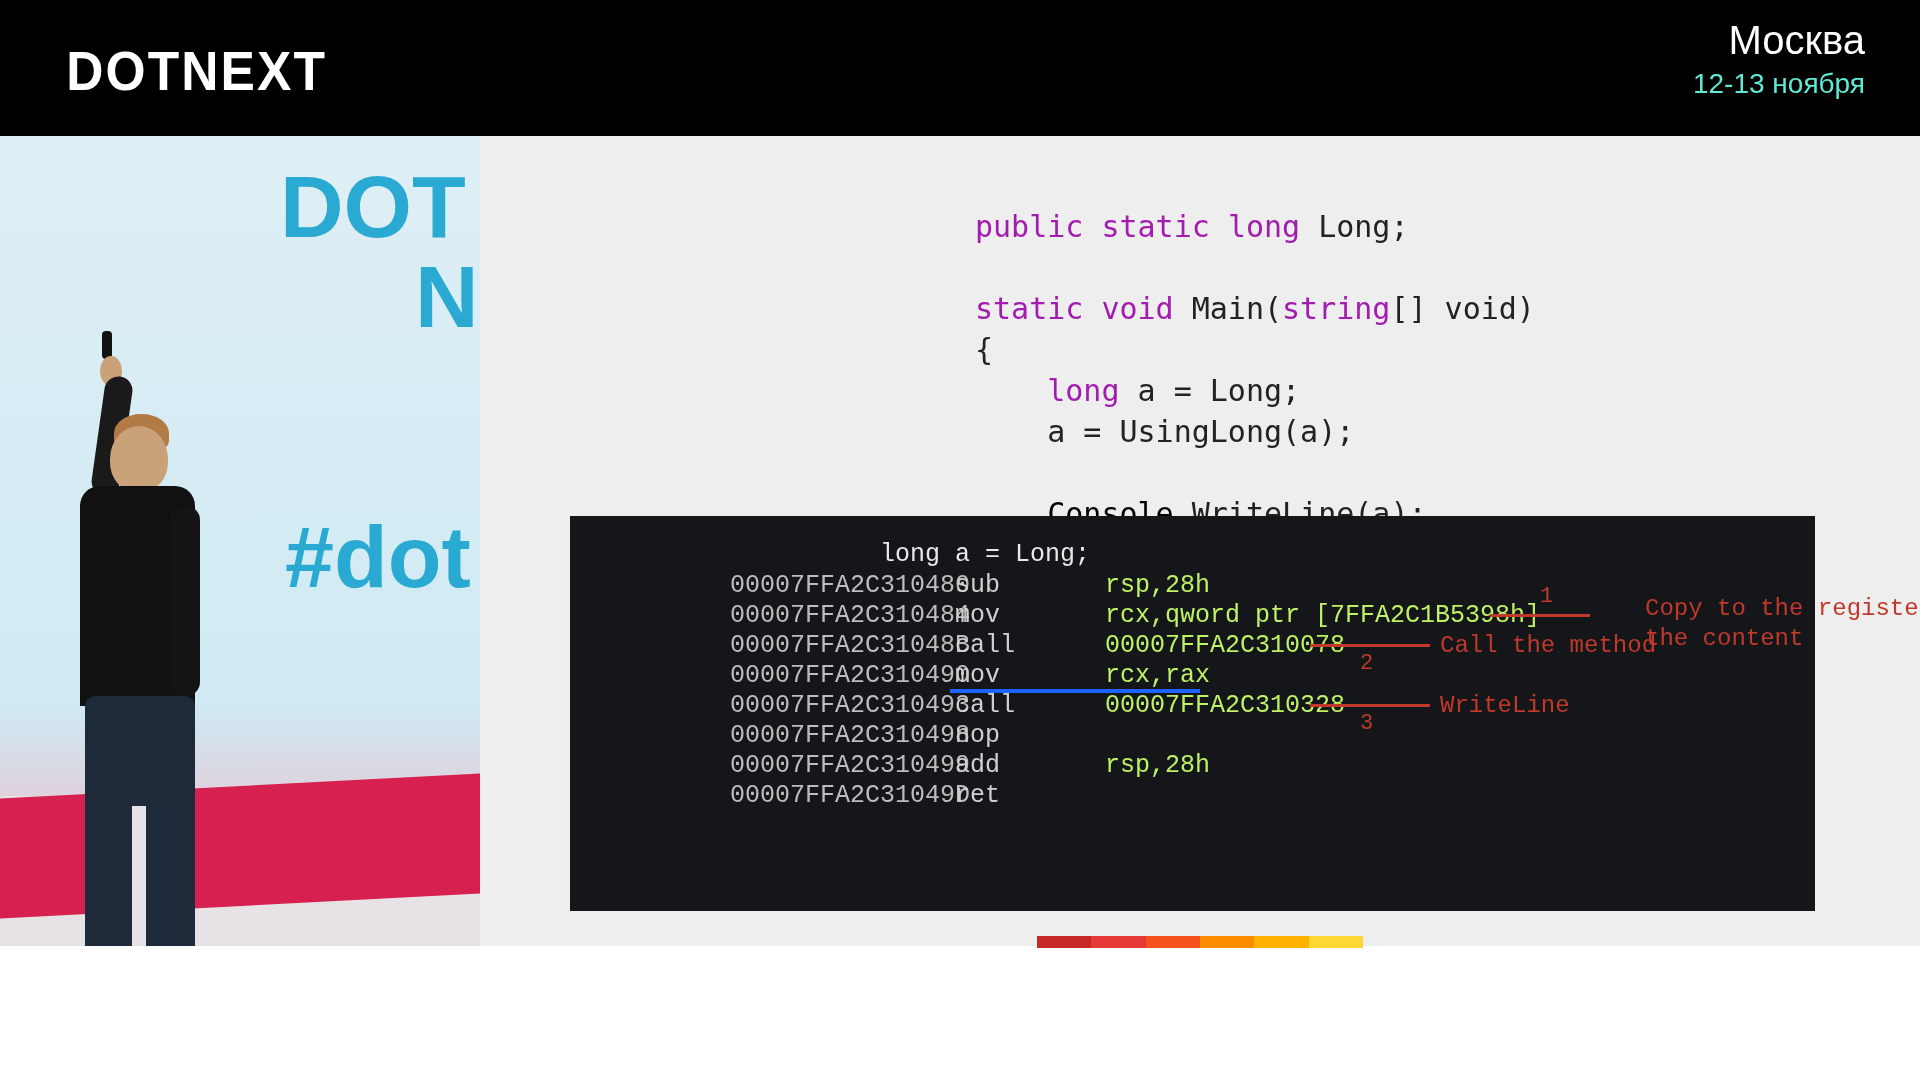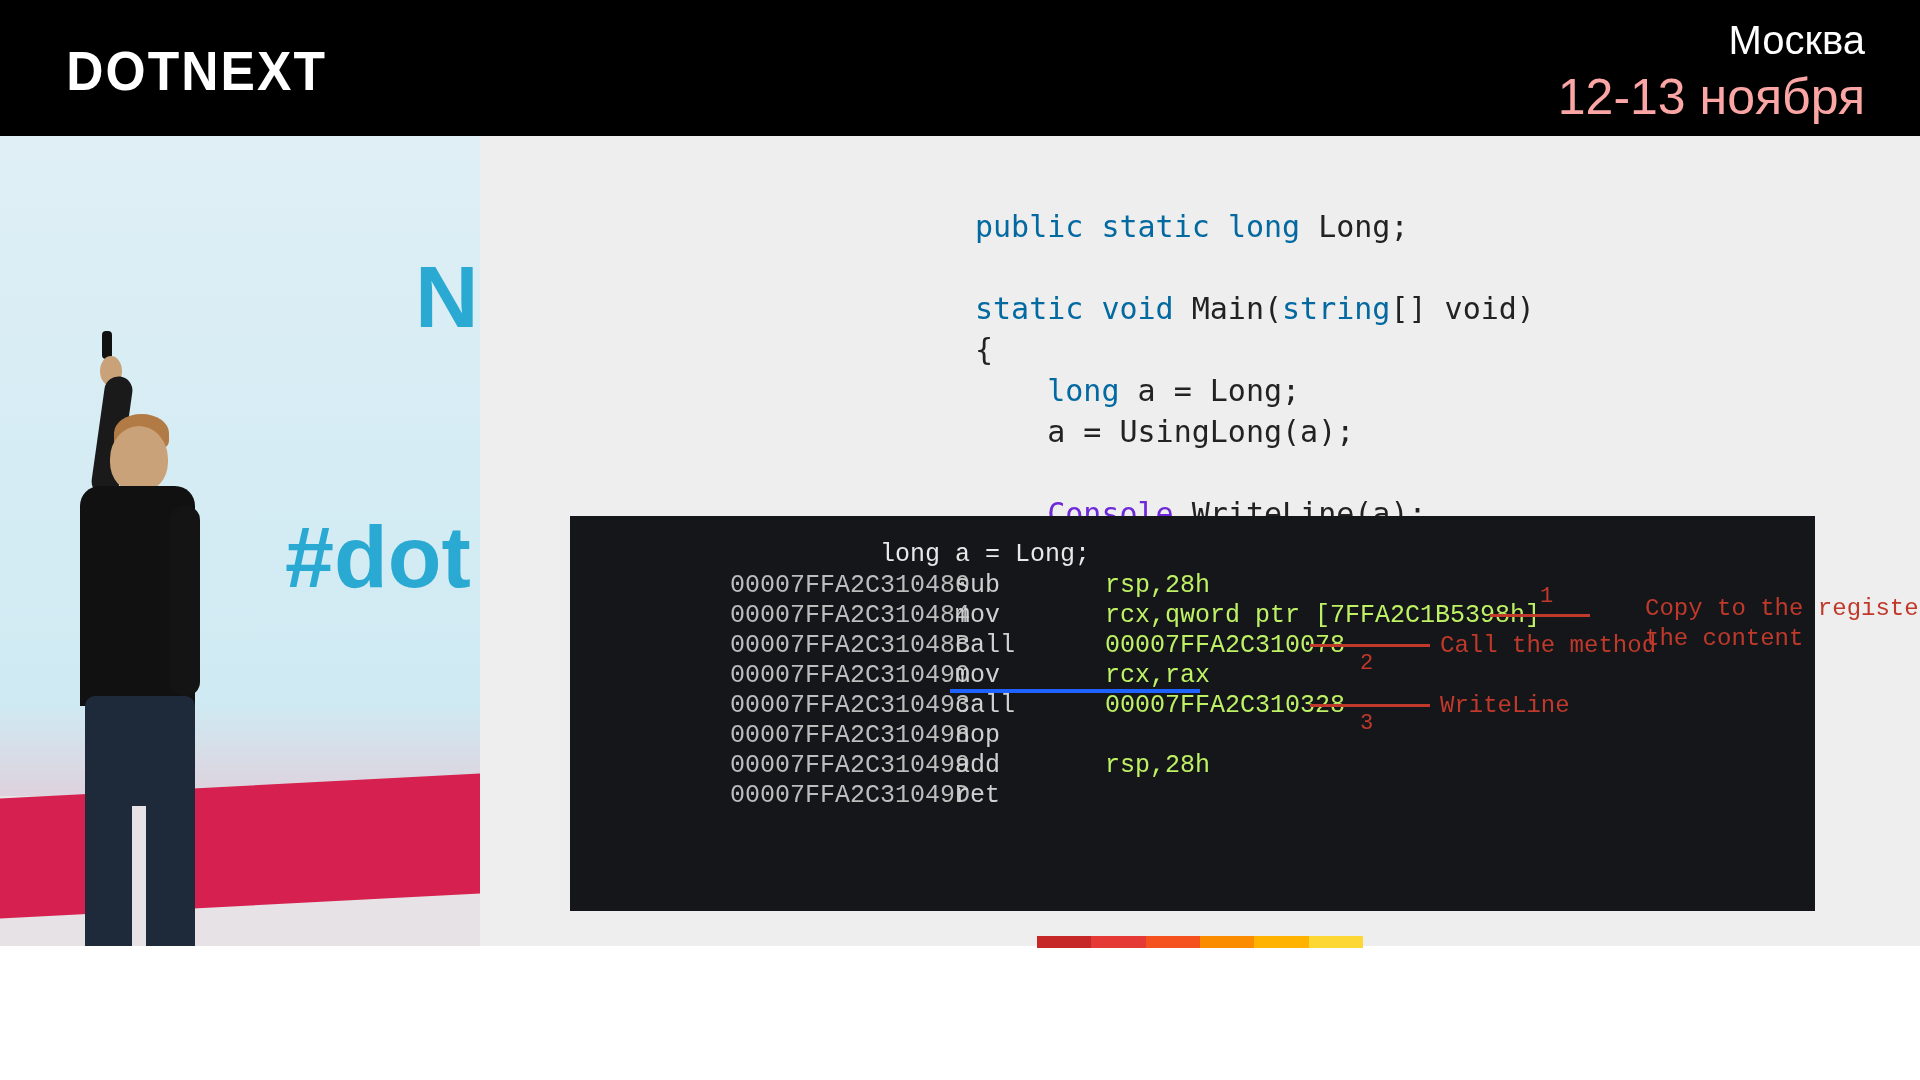--- a/index.html
+++ b/index.html
@@ -1,21 +1,21 @@
 <!DOCTYPE html>
 <html><head>
 <meta charset="utf-8">
 <style>
   html,body{margin:0;padding:0;width:1920px;height:1080px;background:#fff;font-family:sans-serif;overflow:hidden}
   .frame{width:1620px;height:1080px;position:relative}
   
   .topbar{position:absolute;left:0;top:0;width:1920px;height:136px;background:#000;color:#fff}
   .brand{position:absolute;left:55px;top:38px;font-size:56px;font-weight:700;letter-spacing:0.04em;font-family:"Arial Narrow",Arial,sans-serif;transform:scaleX(0.92)}
   .city{position:absolute;right:55px;top:18px;font-size:40px;font-weight:400;color:#fff}
-  .dates{position:absolute;right:55px;top:68px;font-size:50px;color:#fca5a5}
+  .dates{position:absolute;right:55px;top:68px;font-size:28px;color:#5eead4}
   
   .camera{position:absolute;left:0;top:136px;width:480px;height:810px;overflow:hidden;background:linear-gradient(#dfeff5 0%,#cfeaf3 70%,#e9c0cd 90%)}
   .stagewall{position:absolute;left:0;top:0;width:100%;height:75%}
   .bgDOT{position:absolute;left:280px;top:20px;font-size:88px;font-weight:700;color:#2aa9d2;font-family:Arial,sans-serif}
   .bgNE{position:absolute;left:415px;top:110px;font-size:88px;font-weight:700;color:#2aa9d2}
   .hashtag{position:absolute;left:285px;top:370px;font-size:88px;color:#2aa9d2;font-weight:700}
   .floor{position:absolute;left:0;bottom:0;width:100%;height:150px;background:#e6e2e5}
   .carpet{position:absolute;left:0;bottom:40px;width:480px;height:120px;background:#d6204f;transform:skewY(-3deg)}
   .speaker{position:absolute;left:40px;top:250px;width:170px;height:640px}
   .head{position:absolute;left:70px;top:40px;width:58px;height:66px;background:#caa279;border-radius:50% 50% 45% 45%}
@@ -23,22 +23,22 @@
   .armUp{position:absolute;left:58px;top:-10px;width:28px;height:120px;background:#1a1a1a;border-radius:14px;transform:rotate(8deg)}
   .hand{position:absolute;left:60px;top:-30px;width:22px;height:30px;background:#caa279;border-radius:50%}
   .pointer{position:absolute;left:62px;top:-55px;width:10px;height:28px;background:#111;border-radius:4px}
   .torso{position:absolute;left:40px;top:100px;width:115px;height:220px;background:#111;border-radius:20px 20px 0 0}
   .armDown{position:absolute;left:130px;top:120px;width:30px;height:190px;background:#141414;border-radius:14px}
   .legs{position:absolute;left:45px;top:310px;width:110px;height:300px;background:#1e2a3a;border-radius:10px 10px 0 0}
   .legGap{position:absolute;left:92px;top:420px;width:14px;height:190px;background:#e6e2e5}
   
   .slide{position:absolute;left:480px;top:136px;width:1440px;height:810px;background:#eeeeee}
   .code{position:absolute;left:495px;top:70px;font-family:Consolas,monospace;font-size:30px;line-height:41px;color:#222;white-space:pre}
-  .kw{color:#0369a1}
-  .ty{color:#6d28d9}
+  .kw{color:#a21caf}
+  .ty{color:#000000}
   .asm{position:absolute;left:90px;top:380px;width:1245px;height:395px;background:#141619;color:#c9c9c9;font-family:Liberation Mono, monospace;font-size:25px}
   .asmTitle{position:absolute;left:310px;top:24px;color:#e8e8e8}
   .rows{position:absolute;left:160px;top:55px;line-height:30px}
   .row{height:30px}
   .addr{display:inline-block;width:225px;color:#bdbdbd}
   .op{display:inline-block;width:150px;color:#d0d0d0}
   .arg{display:inline-block;color:#bef264}
   .redline{position:absolute;height:3px;background:#c0392b}
   .rednum{position:absolute;color:#c0392b;font-size:22px}
   .redtxt{position:absolute;color:#c0392b;font-size:24px;line-height:30px}
@@ -54,20 +54,21 @@
 <div class="frame">
 
   <div class="topbar">
     <div class="brand">DOTNEXT</div>
     <div class="city">Москва</div>
     <div class="dates">12-13 ноября</div>
   </div>
 
   <div class="camera">
     <div class="stagewall">
+      <div class="bgDOT">DOT</div>
       <div class="bgNE">NE</div>
       <div class="hashtag">#dot</div>
     </div>
     <div class="floor"></div>
     <div class="carpet"></div>
     <div class="speaker">
       <div class="pointer"></div>
       <div class="hand"></div>
       <div class="armUp"></div>
       <div class="hair"></div>

